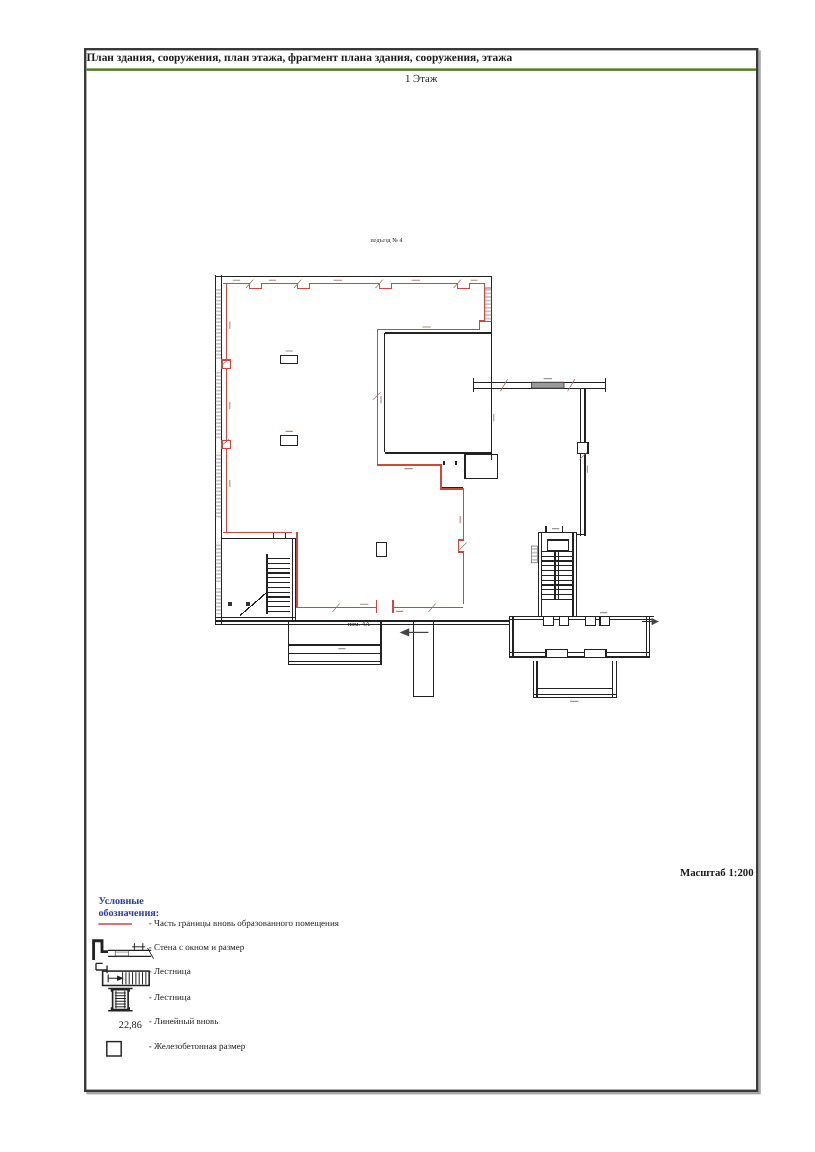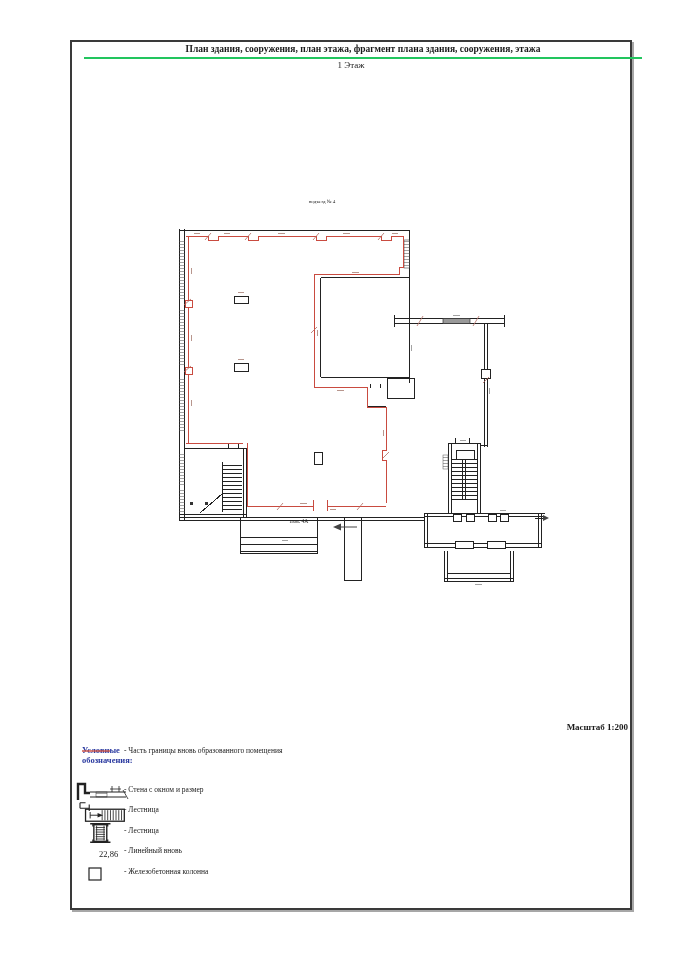--- a/index.html
+++ b/index.html
@@ -1,21 +1,21 @@
 <!DOCTYPE html>
 <html><head>
 <meta charset="utf-8">
 <style>
   html,body{margin:0;padding:0;background:#ffffff;}
   #canvas{position:relative;width:679px;height:960px;background:#fff;overflow:hidden;
           font-family:"Liberation Serif","DejaVu Serif",serif;color:#1a1a1a;}
   .page{position:absolute;left:70px;top:40px;width:558px;height:866px;
         border:2px solid #3a3a3a;box-shadow:2px 2px 0 rgba(60,60,60,.45);background:#fff;}
-  .title-row{position:absolute;left:12px;top:0;width:100%;height:15px;line-height:15px;
-        border-bottom:2px solid #22c55e;text-align:center;font-weight:bold;font-size:9.5px;}
+  .title-row{position:absolute;left:0;top:0;width:100%;height:15px;line-height:15px;
+        border-bottom:2px solid #4d7c0f;font-weight:bold;font-size:9.5px;}
   .subtitle-row{position:absolute;left:0;top:17px;width:100%;height:13px;line-height:13px;
         text-align:center;font-size:9px;}
   .planlabel{position:absolute;font-size:5px;text-align:center;}
   .scale-label{position:absolute;left:70px;top:722px;width:558px;text-align:right;
         font-weight:bold;font-size:9px;}
   .legend{position:absolute;left:0;top:0;}
   .legend-header{position:absolute;left:82px;top:745px;font-weight:bold;font-size:8.5px;color:#2b3aa0;}
   .legend-row{position:absolute;left:76px;width:420px;height:24px;}
   .legend-sym{position:absolute;left:0;top:0;width:56px;height:24px;}
   .legend-label{position:absolute;left:48px;top:5px;font-size:7.5px;white-space:nowrap;}
@@ -150,21 +150,21 @@
   </svg>
 
   <div class="planlabel" style="left:296px;top:199px;width:52px;">подъезд № 4</div>
   <div class="planlabel" style="left:278px;top:518px;width:42px;font-size:5.5px;">пом. 4А</div>
 
   <div class="scale-label">Масштаб 1:200</div>
 
   <div class="legend">
     <div class="legend-header">Условные обозначения:</div>
 
-    <div class="legend-row" style="top:741px;">
+    <div class="legend-row" style="top:760px;">
       <svg class="legend-sym" width="56" height="24">
         <line x1="6" y1="10" x2="34" y2="10" stroke="#c94b40" stroke-width="1.4"></line>
       </svg>
       <div class="legend-label">- Часть границы вновь образованного помещения</div>
     </div>
 
     <div class="legend-row" style="top:780px;">
       <svg class="legend-sym" width="56" height="24" viewBox="0 0 56 24">
         <path d="M2,20 V4 H9 V13 H14" fill="none" stroke="#222" stroke-width="2.4"></path>
         <path d="M14,12 H50 M14,17 H50" fill="none" stroke="#222" stroke-width="1"></path>
@@ -199,17 +199,17 @@
 
     <div class="legend-row" style="top:841px;">
       <div class="dim-sample">22,86</div>
       <div class="legend-label">- Линейный вновь</div>
     </div>
 
     <div class="legend-row" style="top:862px;">
       <svg class="legend-sym" width="56" height="24" viewBox="0 0 56 24">
         <rect x="13" y="6" width="12" height="12" fill="none" stroke="#222" stroke-width="1.2"></rect>
       </svg>
-      <div class="legend-label">- Железобетонная колонна</div>
+      <div class="legend-label">- Железобетонная размер</div>
     </div>
   </div>
 
 </div>
 
 </body></html>

